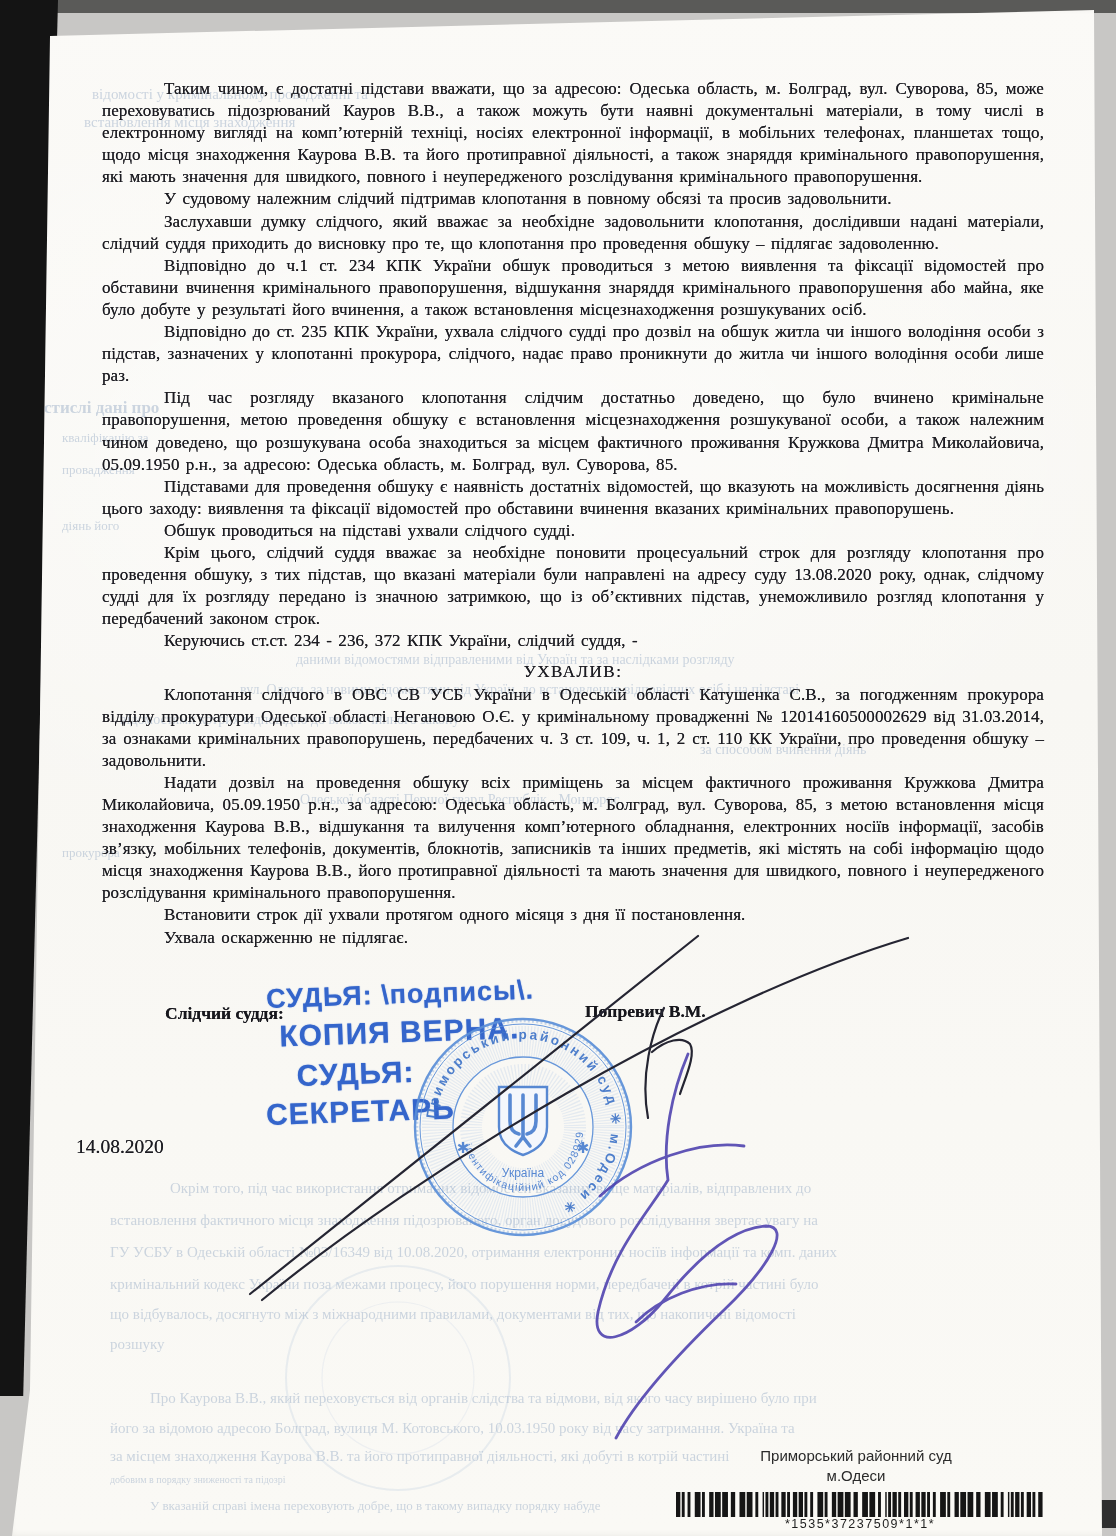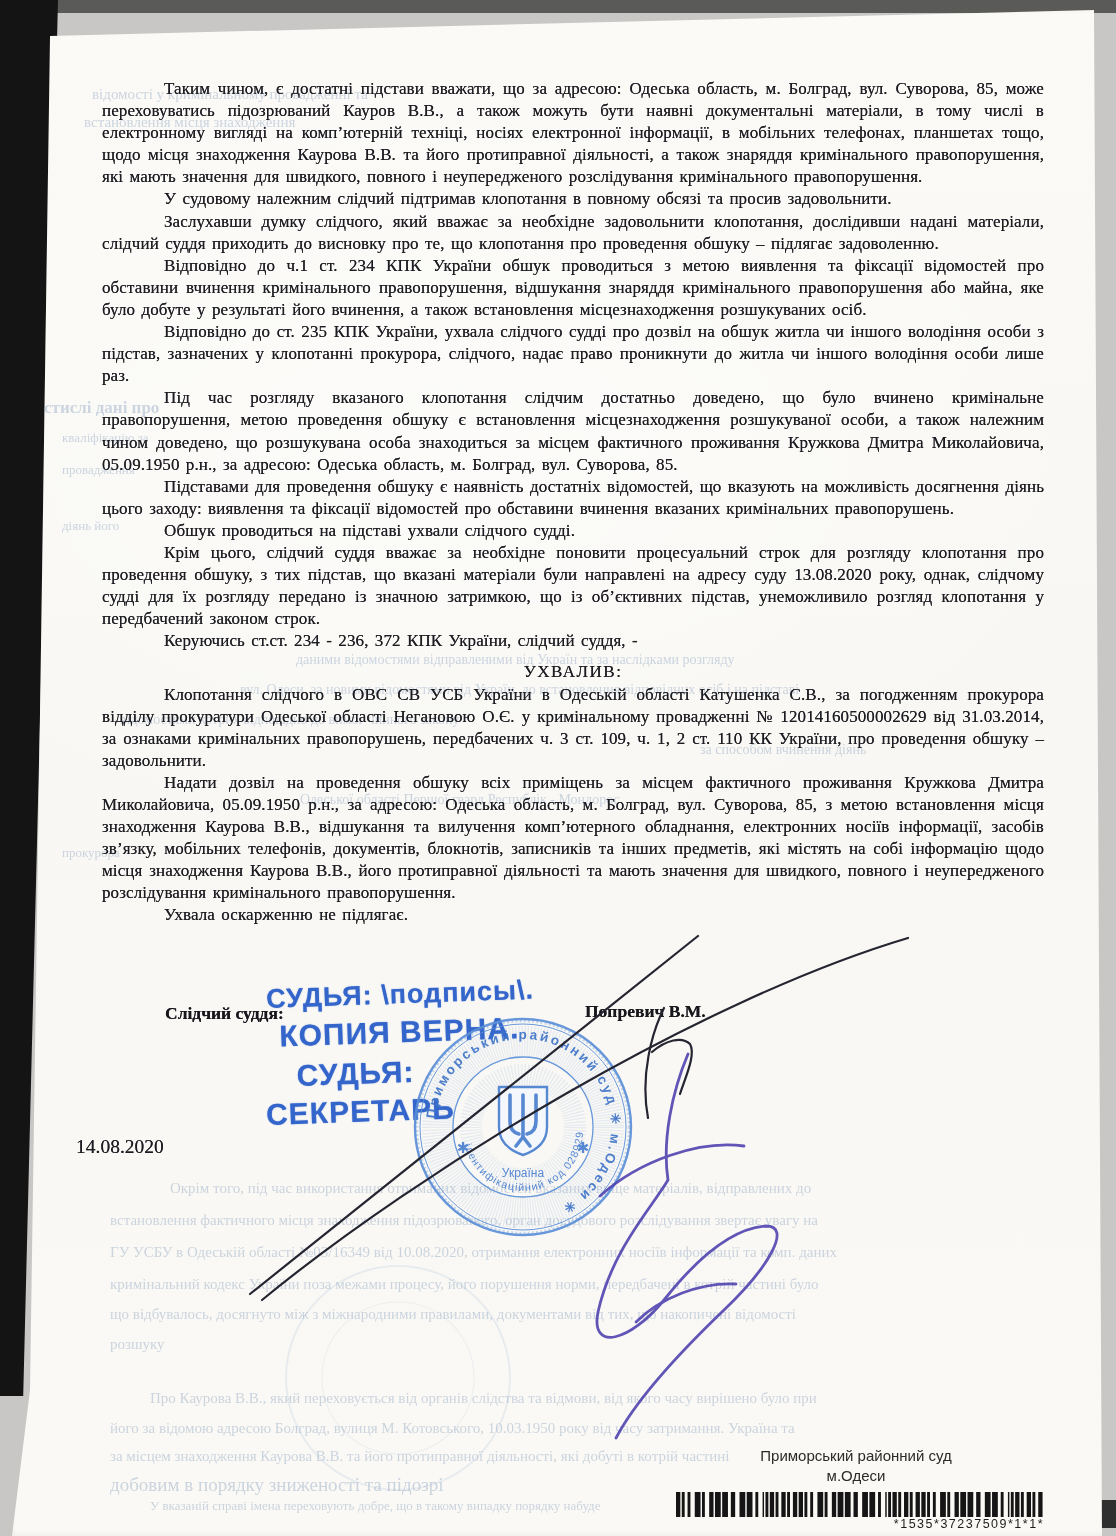--- a/index.html
+++ b/index.html
@@ -55,21 +55,21 @@
   
   .bleed{position:absolute;color:#9db0c8;opacity:.5;filter:blur(.5px);
          font-family:"Liberation Serif",serif;white-space:nowrap;overflow:hidden;}
 
   
   #footer-court{position:absolute;left:672px;top:1446px;width:368px;text-align:center;
                 font:15px/20px "Liberation Sans",sans-serif;color:#2a2a2a;}
   #barcode{position:absolute;left:676px;top:1492px;width:368px;height:25px;overflow:hidden;}
   #barcode-bars{height:100%;white-space:nowrap;transform-origin:left center;}
   #barcode-bars span{display:inline-block;height:100%;background:#151515;vertical-align:top;}
-  #barcode-text{position:absolute;left:676px;top:1517px;width:368px;text-align:right;
+  #barcode-text{position:absolute;left:676px;top:1517px;width:368px;text-align:center;
                 font:12.5px "Liberation Sans",sans-serif;letter-spacing:1.5px;color:#1d1d1d;}
 </style>
 </head>
 <body>
 
 <div id="scene">
 
   <div id="top-strip"></div>
   <div id="left-stripe"></div>
   <div id="edge-mark"></div>
@@ -91,41 +91,42 @@
         <span class="bleed" style="left: 62px; top: 845px; width: 110px; font-size: 13px;">прокурора</span>
         <span class="bleed" style="left: 170px; top: 1180px; width: 860px; font-size: 15px;">Окрім того, під час використання отриманих відомостей вказаних вище матеріалів, відправлених до</span>
         <span class="bleed" style="left: 110px; top: 1212px; width: 950px; font-size: 15px;">встановлення фактичного місця знаходження підозрюваного, орган досудового розслідування звертає увагу на</span>
         <span class="bleed" style="left: 110px; top: 1244px; width: 950px; font-size: 15px;">ГУ УСБУ в Одеській області №03/16349 від 10.08.2020, отримання електронних носіїв інформації та комп. даних</span>
         <span class="bleed" style="left: 110px; top: 1276px; width: 940px; font-size: 15px;">кримінальний кодекс України поза межами процесу, його порушення норми, передбачені в котрій частині було</span>
         <span class="bleed" style="left: 110px; top: 1306px; width: 880px; font-size: 15px;">що відбувалось, досягнуто між з міжнародними правилами, документами від тих, що накопичені відомості</span>
         <span class="bleed" style="left: 110px; top: 1336px; width: 150px; font-size: 15px;">розшуку</span>
         <span class="bleed" style="left: 150px; top: 1390px; width: 880px; font-size: 15px;">Про Каурова В.В., який переховується від органів слідства та відмови, від якого часу вирішено було при</span>
         <span class="bleed" style="left: 110px; top: 1420px; width: 900px; font-size: 15px;">його за відомою адресою Болград, вулиця М. Котовського, 10.03.1950 року від часу затримання. Україна та</span>
         <span class="bleed" style="left: 110px; top: 1448px; width: 860px; font-size: 15px;">за місцем знаходження Каурова В.В. та його протиправної діяльності, які добуті в котрій частині</span>
-        <span class="bleed" style="left: 110px; top: 1474px; width: 520px; font-size: 19px;">добовим в порядку зниженості та підозрі</span>
+        <span class="bleed" style="left: 110px; top: 1474px; width: 520px; font-size: 10px;">добовим в порядку зниженості та підозрі</span>
         <span class="bleed" style="left: 150px; top: 1498px; width: 540px; font-size: 13px;">У вказаній справі імена переховують добре, що в такому випадку порядку набуде</span>
       </div>
 
     <div id="flow">
       <div id="flow-body">
           <p class="para">Таким чином, є достатні підстави вважати, що за адресою: Одеська область, м. Болград, вул. Суворова, 85, може переховуватись підозрюваний Кауров В.В., а також можуть бути наявні документальні матеріали, в тому числі в електронному вигляді на комп’ютерній техніці, носіях електронної інформації, в мобільних телефонах, планшетах тощо, щодо місця знаходження Каурова В.В. та його протиправної діяльності, а також знаряддя кримінального правопорушення, які мають значення для швидкого, повного і неупередженого розслідування кримінального правопорушення.</p>
           <p class="para">У судовому належним слідчий підтримав клопотання в повному обсязі та просив задовольнити.</p>
           <p class="para">Заслухавши думку слідчого, який вважає за необхідне задовольнити клопотання, дослідивши надані матеріали, слідчий суддя приходить до висновку про те, що клопотання про проведення обшуку – підлягає задоволенню.</p>
           <p class="para">Відповідно до ч.1 ст. 234 КПК України обшук проводиться з метою виявлення та фіксації відомостей про обставини вчинення кримінального правопорушення, відшукання  знаряддя кримінального правопорушення або майна, яке було добуте у результаті  його вчинення, а також встановлення місцезнаходження розшукуваних осіб.</p>
           <p class="para">Відповідно до ст. 235 КПК України, ухвала слідчого судді про дозвіл на обшук житла чи іншого володіння особи з підстав,  зазначених у клопотанні прокурора, слідчого, надає право проникнути до житла чи іншого володіння особи лише раз.</p>
           <p class="para">Під час розгляду вказаного клопотання слідчим достатньо доведено, що було вчинено кримінальне правопорушення, метою проведення обшуку є встановлення місцезнаходження розшукуваної особи, а також належним чином доведено, що розшукувана особа  знаходиться за місцем фактичного проживання Кружкова Дмитра Миколайовича, 05.09.1950 р.н., за адресою: Одеська область, м. Болград, вул. Суворова, 85.</p>
           <p class="para">Підставами для проведення обшуку є наявність достатніх відомостей, що вказують на можливість досягнення діянь цього заходу: виявлення та фіксації відомостей про обставини вчинення вказаних кримінальних правопорушень.</p>
           <p class="para">Обшук проводиться на підставі ухвали слідчого судді.</p>
           <p class="para">Крім цього, слідчий суддя вважає за необхідне поновити процесуальний строк для розгляду клопотання про проведення обшуку, з тих підстав, що вказані матеріали були направлені на адресу суду 13.08.2020 року, однак, слідчому судді для їх розгляду передано із значною затримкою, що із об’єктивних підстав, унеможливило розгляд клопотання у передбачений законом строк.</p>
           <p class="para">Керуючись ст.ст. 234 - 236, 372  КПК України, слідчий суддя, -</p>
         </div>
       <p id="resolution-heading" class="para">УХВАЛИВ:</p>
       <div id="flow-res">
           <p class="para">Клопотання слідчого в ОВС СВ УСБ України в Одеській області Катушенка С.В., за погодженням прокурора відділу прокуратури Одеської області Негановою О.Є. у кримінальному провадженні № 12014160500002629 від 31.03.2014, за ознаками кримінальних правопорушень, передбачених ч. 3 ст. 109, ч. 1, 2 ст. 110 КК України, про проведення обшуку – задовольнити.</p>
           <p class="para">Надати дозвіл на проведення обшуку всіх приміщень за місцем фактичного проживання Кружкова Дмитра Миколайовича, 05.09.1950 р.н., за адресою: Одеська область, м. Болград, вул. Суворова, 85, з метою встановлення місця знаходження Каурова В.В., відшукання та вилучення комп’ютерного обладнання, електронних носіїв інформації, засобів зв’язку, мобільних телефонів, документів, блокнотів, записників та інших предметів, які містять на собі інформацію щодо місця знаходження Каурова В.В., його протиправної діяльності та мають значення для швидкого, повного і неупередженого розслідування кримінального правопорушення.</p>
+          <p class="para">Встановити строк дії ухвали протягом одного місяця з дня її постановлення.</p>
           <p class="para">Ухвала оскарженню не підлягає.</p>
         </div>
     </div>
 
     <div id="signature-label" class="sig">Слідчий суддя:</div>
     <div id="judge-name" class="sig">Попревич В.М.</div>
 
     <div id="copy-stamp">
       <div class="sl0">СУДЬЯ: \подписы\.</div>
       <div class="sl1">КОПИЯ ВЕРНА.</div>

